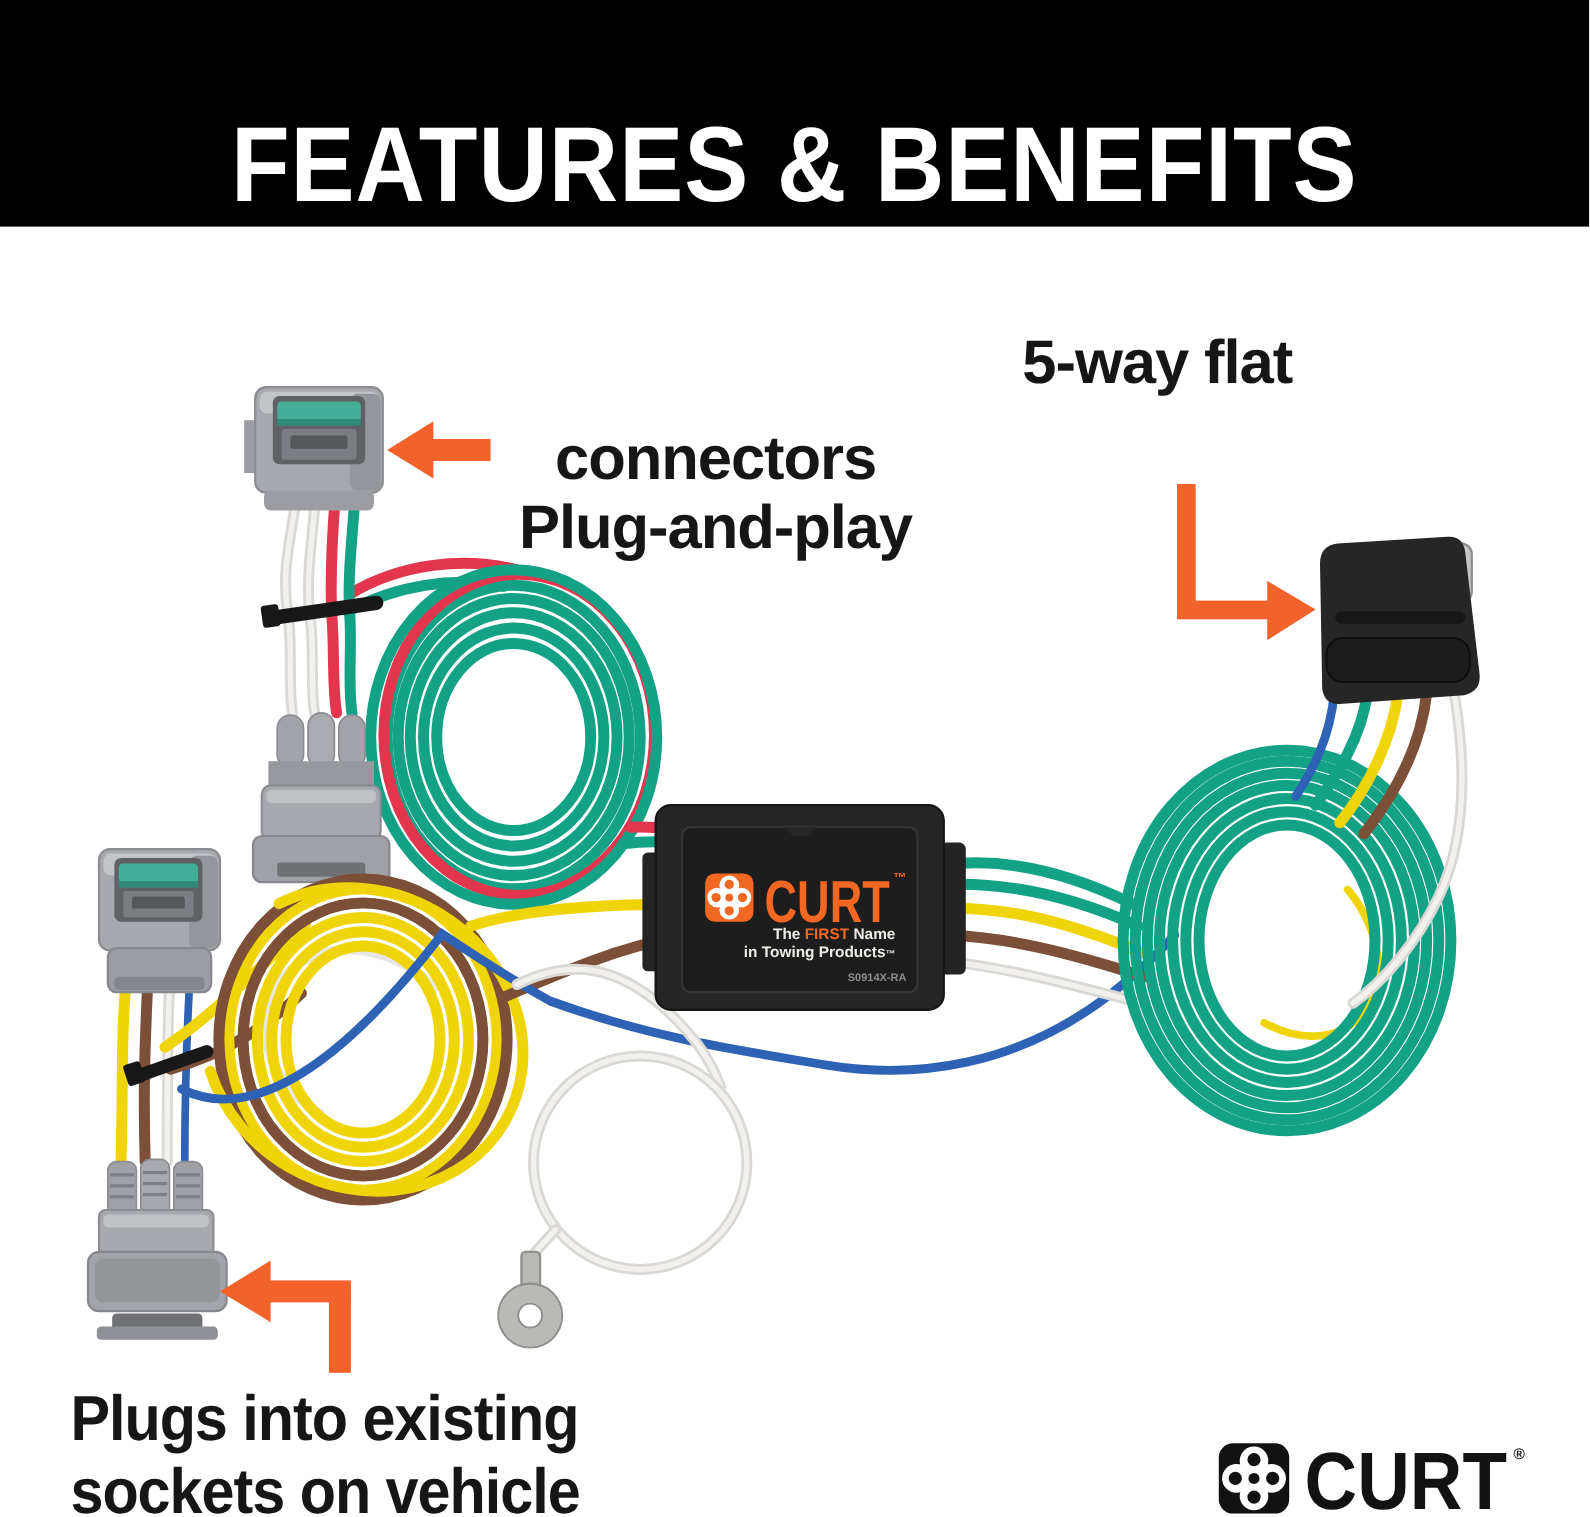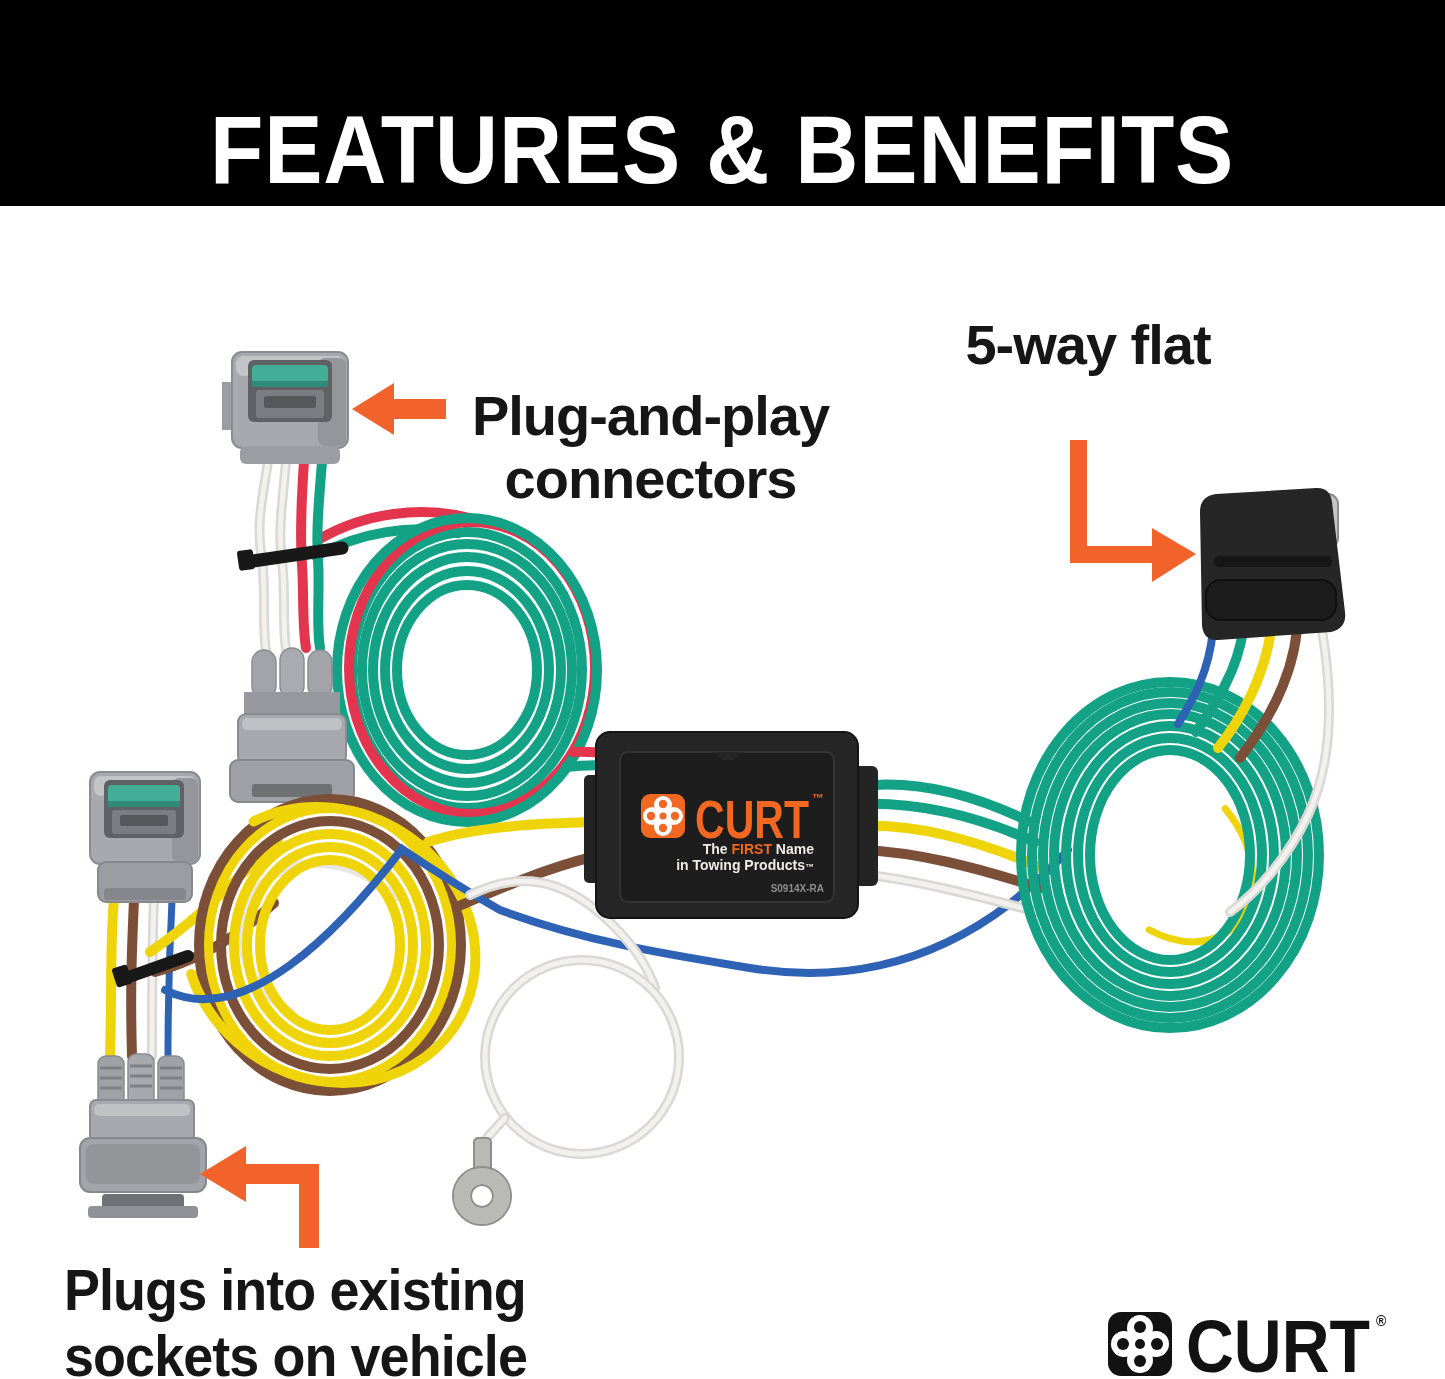--- a/index.html
+++ b/index.html
@@ -7,21 +7,21 @@
          font-family:"Liberation Sans",sans-serif;}
   .art{position:absolute;left:0;top:0;}
   .header{position:absolute;left:0;top:0;width:1445px;height:206px;background:#000;
           display:flex;align-items:flex-end;justify-content:center;}
   .header h1{margin:0;color:#fff;font-size:97px;font-weight:700;letter-spacing:1px;
              transform:scaleX(.9);white-space:nowrap;}
   .callout{position:absolute;color:#161616;font-weight:700;font-size:56px;line-height:1.13;
            letter-spacing:-1px;text-align:center;}
   .callout div{white-space:nowrap;}
   #callout-plug{left:428px;top:384px;width:445px;}
-  #callout-5way{left:908px;top:297px;width:360px;margin-top:16px;}
+  #callout-5way{left:872px;top:297px;width:360px;}
   #callout-sockets{left:64px;top:1257px;width:620px;text-align:left;
                    transform:scaleX(.93);transform-origin:left top;font-size:58px;}
   svg text{font-family:"Liberation Sans",sans-serif;}
 </style>
 </head>
 <body>
 
 <div class="stage">
 
   <svg class="art" width="1445" height="1379" viewBox="0 0 1445 1379">
@@ -253,22 +253,22 @@
       <text x="1186" y="1372" font-size="74" font-weight="bold" fill="#121212" textLength="184" lengthAdjust="spacingAndGlyphs">CURT</text>
       <text x="1376" y="1326" font-size="14" font-weight="bold" fill="#121212">®</text>
     </g>
   </svg>
 
   <div class="header">
     <h1>FEATURES &amp; BENEFITS</h1>
   </div>
 
   <div class="callout" id="callout-plug">
+    <div>connectors</div>
     <div>Plug-and-play</div>
-    <div>connectors</div>
   </div>
   <div class="callout" id="callout-5way">
     <div>5-way flat</div>
   </div>
   <div class="callout" id="callout-sockets">
     <div>Plugs into existing</div>
     <div>sockets on vehicle</div>
   </div>
 
 </div>

